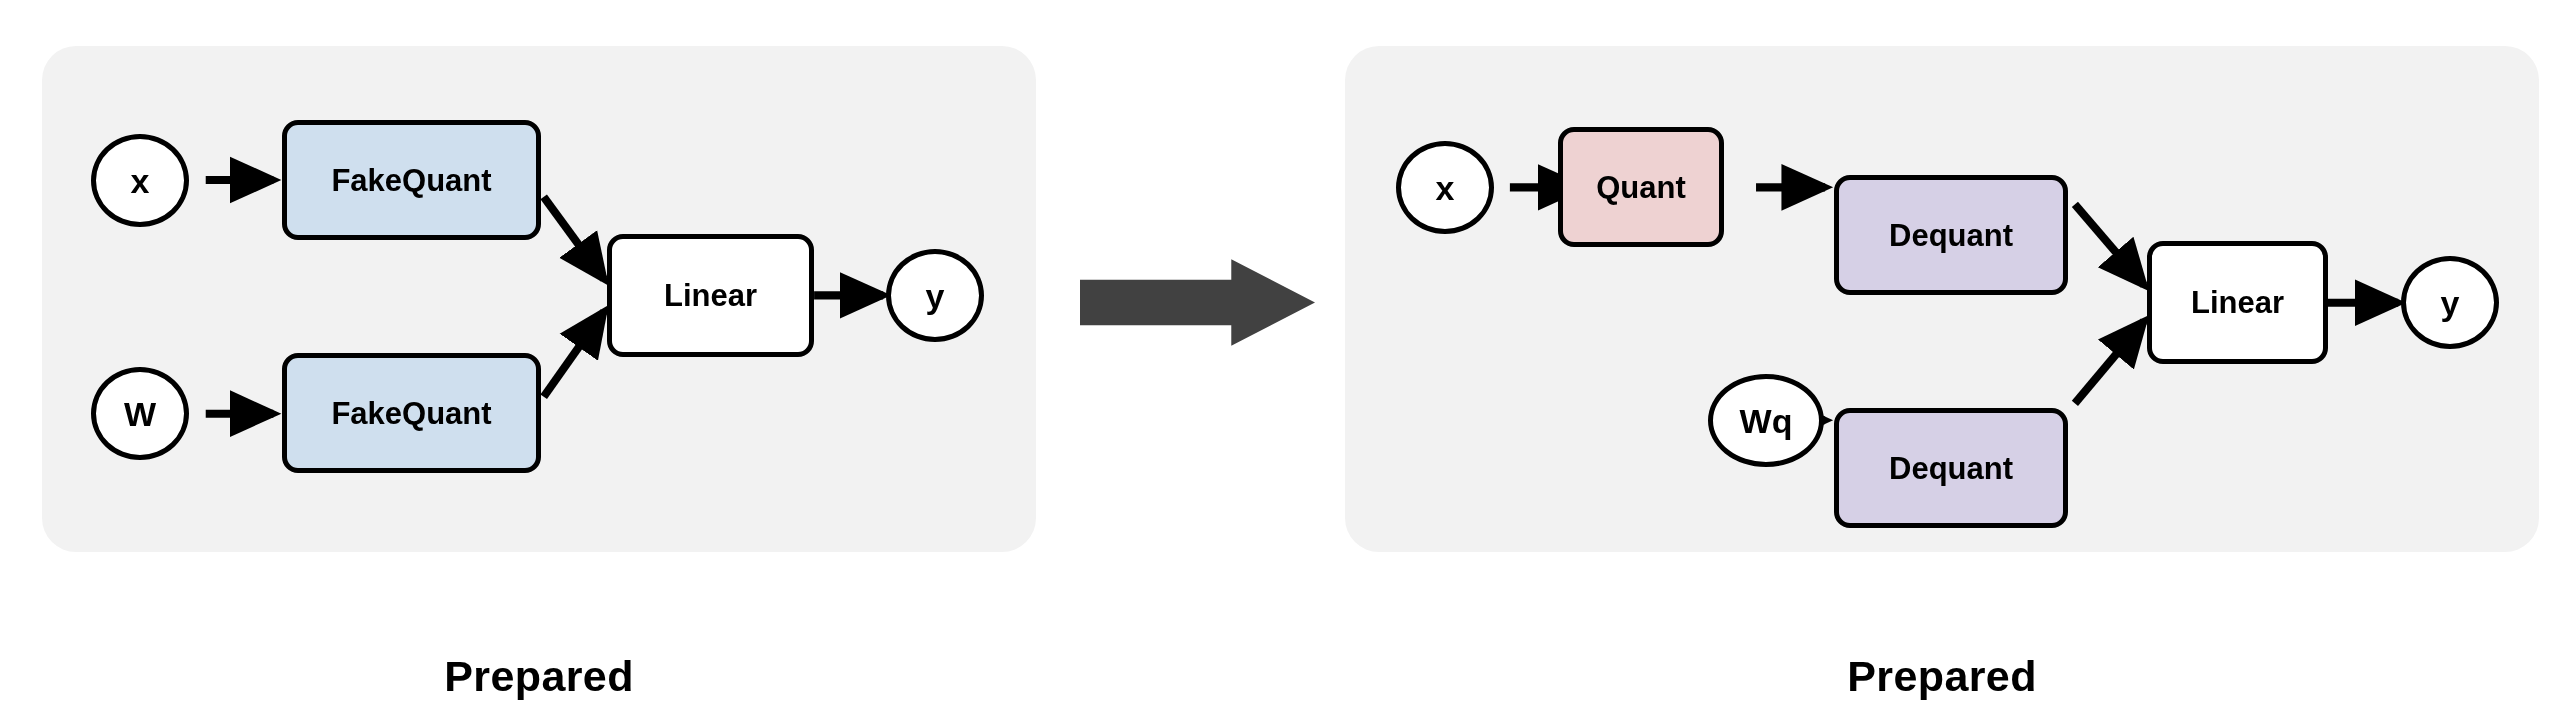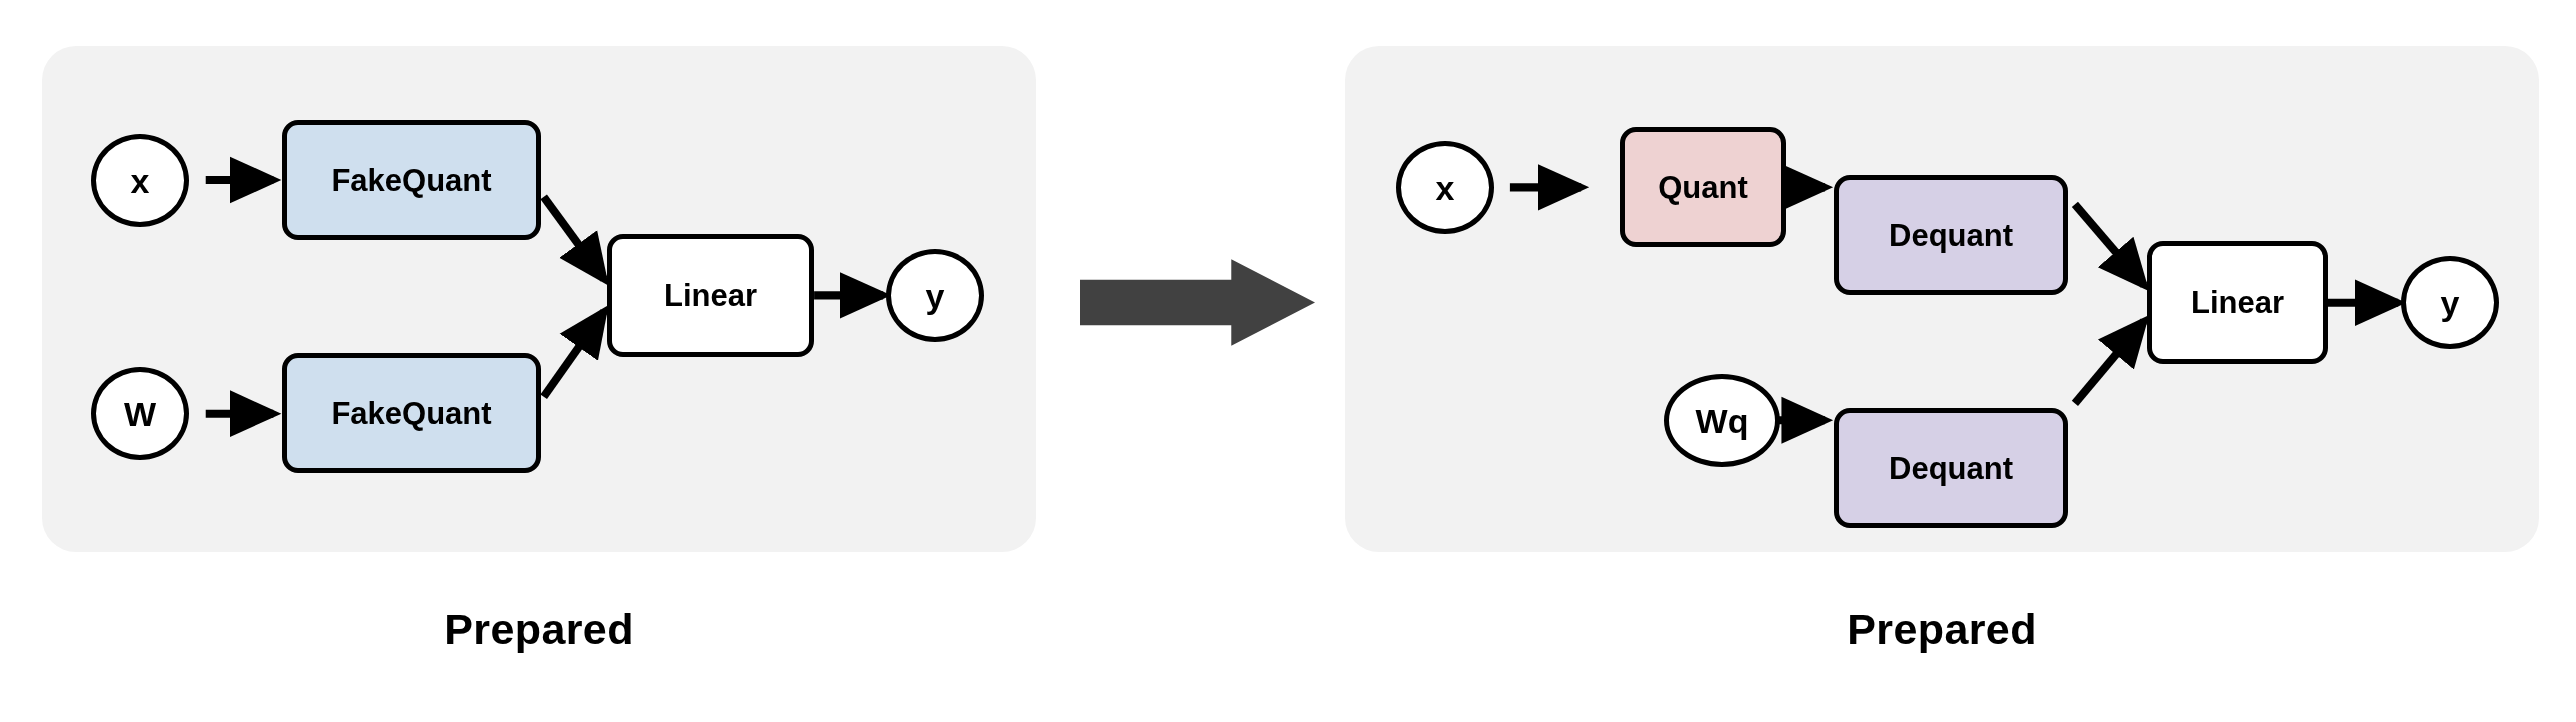--- a/index.html
+++ b/index.html
@@ -36,20 +36,21 @@
   }
   .panel-caption {
     position: absolute;
     text-align: center;
     font-size: 43px;
     font-weight: bold;
     color: #000000;
     letter-spacing: 0.4px;
     line-height: 1;
     white-space: nowrap;
+    margin-top: 47px;
   }
   #caption-prepared { left: 42px; top: 608px; width: 994px; }
   #caption-converted { left: 1345px; top: 608px; width: 1194px; }
 
   
   .node {
     position: absolute;
     display: flex;
     align-items: center;
     justify-content: center;
@@ -160,29 +161,29 @@
   <div id="transition-arrow">
     <svg width="235" height="87" viewBox="0 0 320 118" xmlns="http://www.w3.org/2000/svg">
       <polygon points="0,28 206,28 206,0 320,59 206,118 206,90 0,90" fill="#414141"></polygon>
     </svg>
   </div>
 
   <div class="node node-ellipse fill-white" style="left:1396px; top:141px; width:98px; height:93px;">
     <span>x</span>
   </div>
 
-  <div class="node node-box fill-pink" style="left:1620px; top:127px; width:166px; height:120px;">
+  <div class="node node-box fill-pink" style="left:1558px; top:127px; width:166px; height:120px;">
     <span>Quant</span>
   </div>
 
   <div class="node node-box fill-purple" style="left:1834px; top:127px; width:234px; height:120px;">
     <span>Dequant</span>
   </div>
 
-  <div class="node node-ellipse fill-white" style="left:1664px; top:374px; width:116px; height:93px;">
+  <div class="node node-ellipse fill-white" style="left:1708px; top:374px; width:116px; height:93px;">
     <span>Wq</span>
   </div>
 
   <div class="node node-box fill-purple" style="left:1834px; top:360px; width:234px; height:120px;">
     <span>Dequant</span>
   </div>
 
   <div class="node node-box fill-white" style="left:2147px; top:241px; width:181px; height:123px;">
     <span>Linear</span>
   </div>

